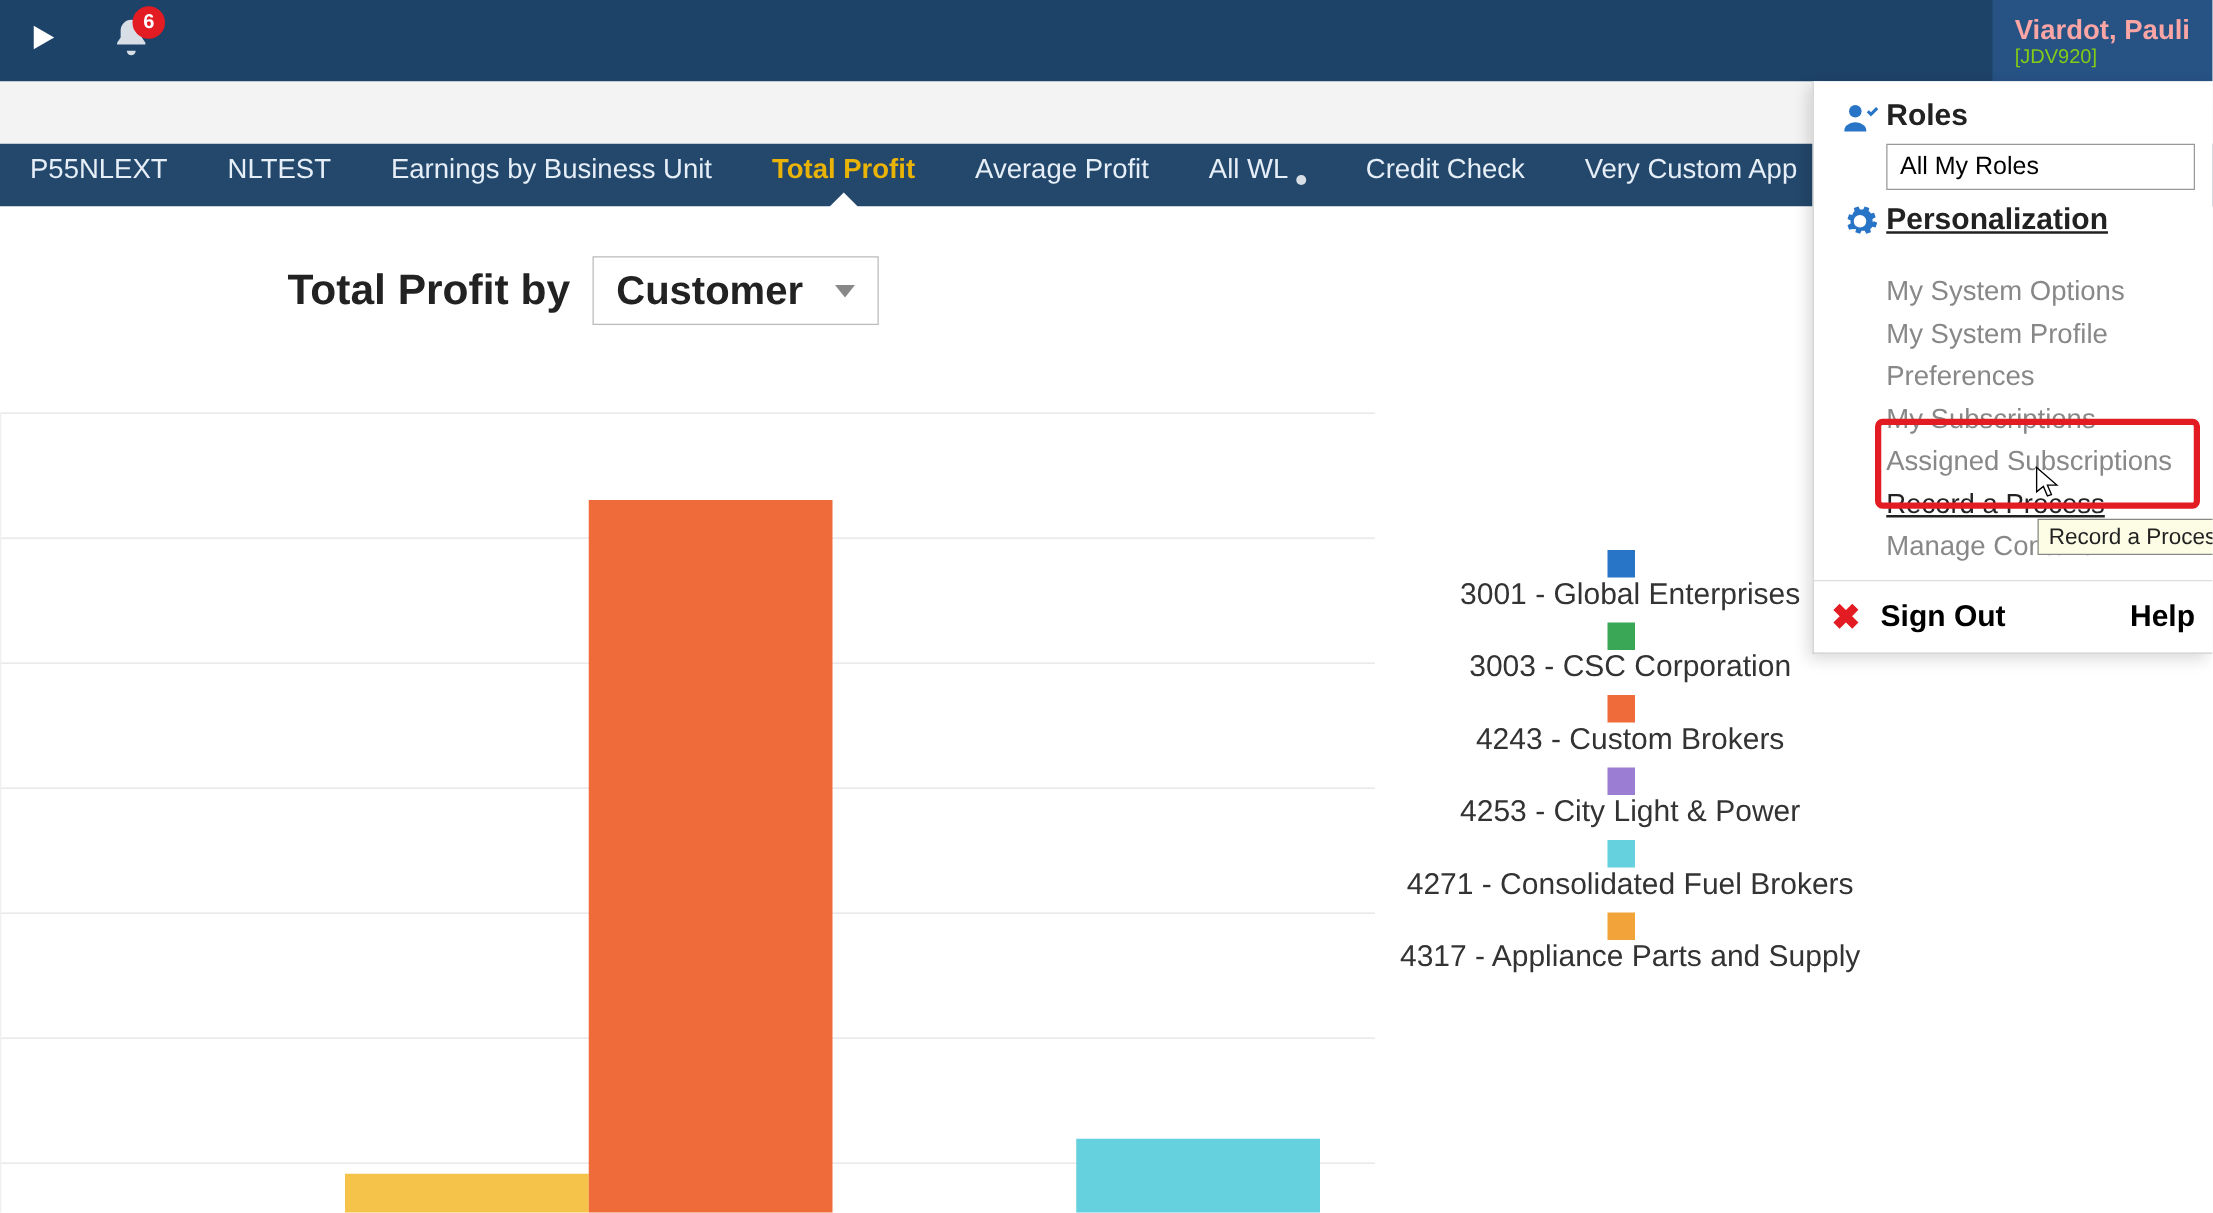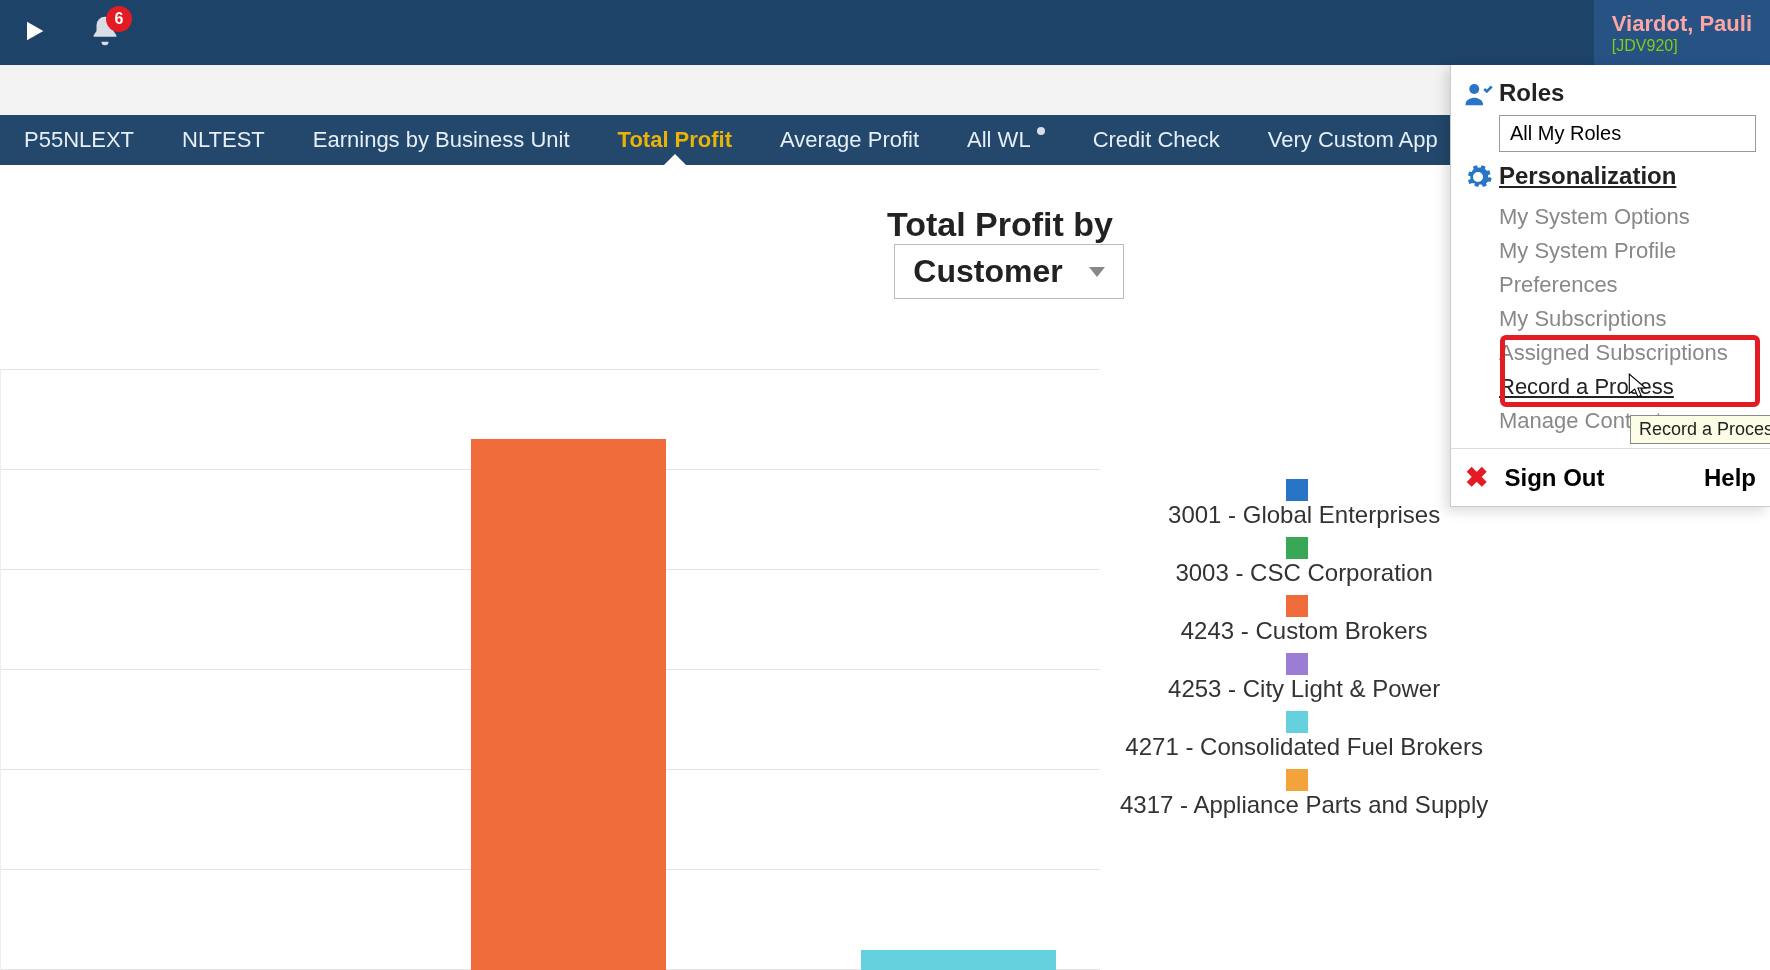--- a/index.html
+++ b/index.html
@@ -52,21 +52,21 @@
     background: #23486b;
     height: 50px;
     display: flex;
     align-items: stretch;
     color: #e6eef7;
     font-size: 22px;
   }
   .navtabs .tab {
     padding: 17px 24px;
     display: flex;
-    align-items: center;
+    align-items: flex-end;
     cursor: pointer;
     position: relative;
     white-space: nowrap;
   }
   .navtabs .tab.active { color: #eab308; font-weight: bold; }
   .navtabs .tab.active::after {
     content: "";
     position: absolute;
     bottom: -1px;
     left: 50%;
@@ -84,21 +84,20 @@
     padding: 40px 0 0 0;
     position: relative;
   }
   .title-row {
     display: flex;
     align-items: center;
     margin-left: 230px;
     font-size: 34px;
     font-weight: bold;
     color: #222;
-    flex-direction: column;
   }
   .title-row .select {
     margin-left: 18px;
     border: 1px solid #bbb;
     padding: 8px 60px 8px 18px;
     font-size: 32px;
     font-weight: bold;
     position: relative;
     background: #fff;
   }
@@ -146,34 +145,34 @@
     top: 65px;
     right: 0;
     width: 320px;
     background: #fff;
     border-left: 1px solid #ccc;
     border-bottom: 1px solid #ccc;
     box-shadow: -4px 4px 12px rgba(0,0,0,0.15);
     padding: 14px 0 0 0;
     z-index: 50;
   }
-  .panel-section { padding: 0 14px 10px 12px; }
+  .panel-section { padding: 0 14px 10px 22px; }
   .panel-row { display: flex; align-items: flex-start; }
   .panel-icon { width: 36px; flex-shrink: 0; }
   .panel-header { font-size: 24px; font-weight: bold; color: #222; }
   .panel-header.link { text-decoration: underline; cursor: pointer; }
   .roles-select {
     margin-top: 8px;
     border: 1px solid #999;
     width: 100%;
     padding: 6px 10px;
     font-size: 20px;
     background: #fff;
   }
-  .panel-list { margin-top: 10px; }
+  .panel-list { margin-top: 26px; }
   .panel-item {
     font-size: 22px;
     color: #888;
     padding: 4px 0;
     cursor: pointer;
     white-space: nowrap;
   }
   .panel-item.hl { color: #222; text-decoration: underline; font-weight: 500; }
   .panel-footer {
     border-top: 1px solid #ddd;

